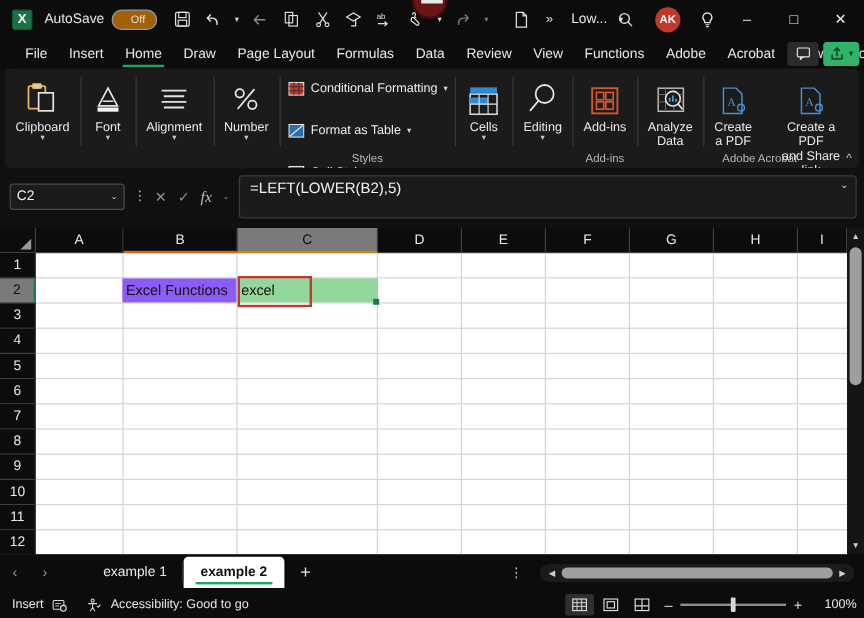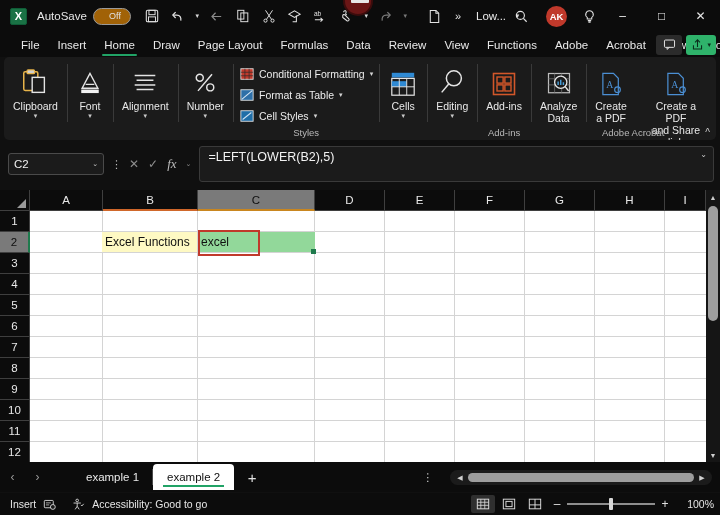--- a/index.html
+++ b/index.html
@@ -108,21 +108,21 @@
     display: flex; flex-direction: column; align-items: center; justify-content: flex-start;
     padding: 2px 9px 0 9px; color: #e8e8e8; font-size: 10.5px; text-align: center; line-height: 12px;
   }
   .bigbtn .ic { height: 34px; display:flex; align-items:flex-end; justify-content:center; }
   .bigbtn .cap { margin-top: 2px; }
   .bigbtn .dn { font-size: 7px; color: #c9c9c9; line-height: 8px; }
   .grouplabel {
     position: absolute; bottom: 2px; left: 0; right: 0; text-align: center;
     color: #b9b9b9; font-size: 9.5px;
   }
-  .styles-list { display: flex; flex-direction: column; gap: 2px; padding: 5px 6px 0 6px; }
+  .styles-list { display: flex; flex-direction: column; gap: 16px; padding: 5px 6px 0 6px; }
   .styles-item { display: flex; align-items: center; gap: 5px; color: #ececec; font-size: 10.5px; height: 19px; }
   .styles-item .sic { width: 15px; height: 15px; display:flex; align-items:center; justify-content:center; }
   .mini-caret { font-size: 7px; color: #d4d4d4; }
   .collapse-ribbon { position: absolute; right: 6px; bottom: 2px; color: #cfcfcf; font-size: 10px; }
 
   
   .fbar { height: 44px; display: flex; align-items: center; padding: 4px 6px 0 8px; background: #101010; }
   .namebox {
     width: 96px; height: 22px; border: 1px solid #4a4a4a; border-radius: 3px;
     background: #1b1b1b; display: flex; align-items: center; padding: 0 5px;
@@ -188,21 +188,21 @@
   .vthumb { position: absolute; top: 16px; left: 2px; width: 10px; height: 115px; background: #9e9e9e; border-radius: 5px; }
 
   
   .tabsbar { position: absolute; left: 0; top: 462px; width: 720px; height: 30px; background: #0c0c0c; display: flex; align-items: center; }
   .navarrow { width: 25px; height: 26px; display:flex; align-items:center; justify-content:center; color:#9a9a9a; font-size: 12px; }
   .stab {
     height: 26px; display: flex; align-items: center; padding: 0 14px;
     color: #eaeaea; font-size: 11.5px; border-radius: 4px 4px 0 0; position: relative;
   }
   .stab + .stab::before { content:""; position:absolute; left:-1px; top:5px; bottom:5px; width:1px; background:#4a4a4a; }
-  .stab.active { background: #fff; color: #111; }
+  .stab.active { background: #fff; color: #111; font-weight: bold; }
   .stab.active::after {
     content:""; position:absolute; left: 10px; right: 10px; bottom: 3px; height: 2px; background: #21a366;
   }
   .addsheet { width: 36px; height: 26px; display:flex; align-items:center; justify-content:center; color:#e3e3e3; font-size: 15px; }
   .tabdots { color:#cfcfcf; font-size: 11px; margin-left: 152px; }
   .hscroll {
     position: absolute; right: 8px; top: 470px; width: 262px; height: 15px;
     background: #1b1b1b; border-radius: 8px; display: flex; align-items: center; padding: 0 5px;
   }
   .hs-arrow { color: #cfcfcf; font-size: 7px; width: 10px; display:flex; align-items:center; justify-content:center; }
@@ -610,21 +610,21 @@
       <div class="gline-h" style="top:83px"></div>
       <div class="gline-h" style="top:104px"></div>
       <div class="gline-h" style="top:125px"></div>
       <div class="gline-h" style="top:146px"></div>
       <div class="gline-h" style="top:167px"></div>
       <div class="gline-h" style="top:188px"></div>
       <div class="gline-h" style="top:209px"></div>
       <div class="gline-h" style="top:230px"></div>
 
 
-      <div class="cell" style="left:72px; top:21px; width:95px; height:20px; background:#fef9c3;">Excel Functions</div>
+      <div class="cell" style="left:72px; top:21px; width:95px; height:20px; background:#8b5cf6;">Excel Functions</div>
 
       <div class="cell" style="left:168px; top:21px; width:117px; height:20px; background:#92D89A;">excel</div>
 
       <div class="selbox" style="left:168px; top:19px; width:62px; height:26px;"></div>
       <div class="selhandle" style="left:281px; top:38px;"></div>
     </div>
 
     <div class="vscroll">
       <div class="up">▲</div>
       <div class="vthumb"></div>

